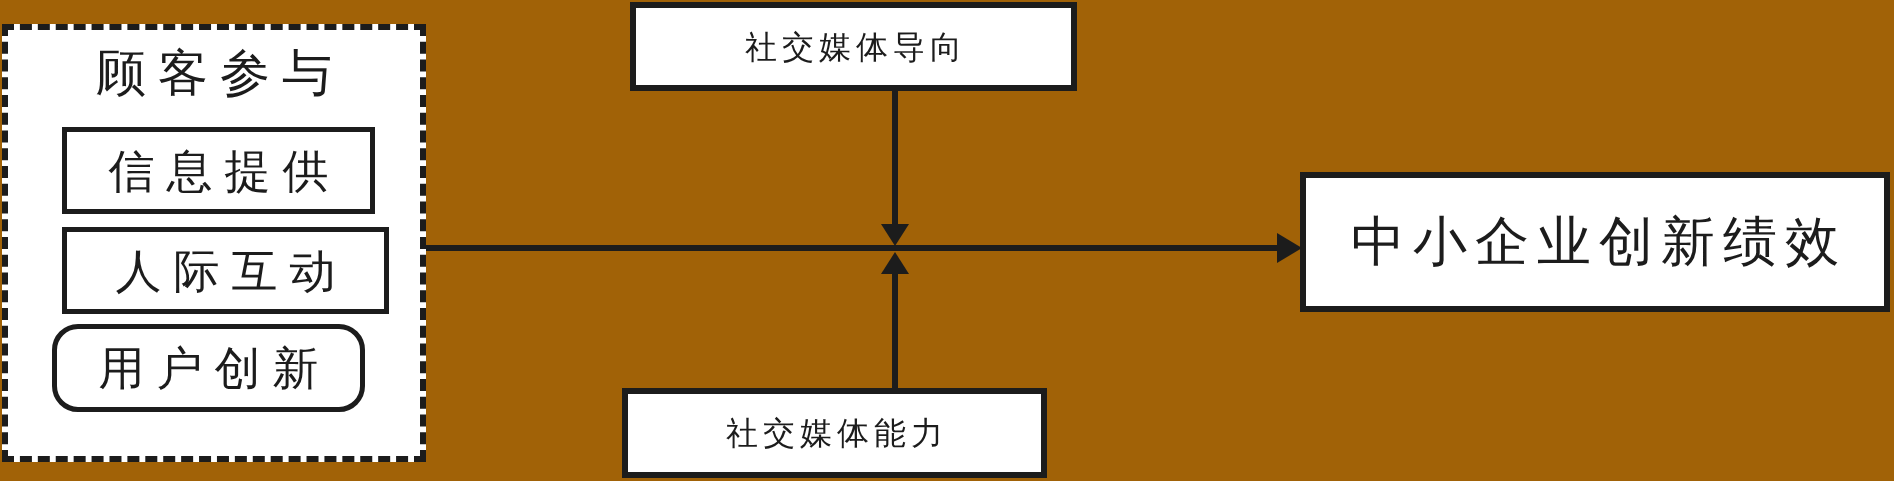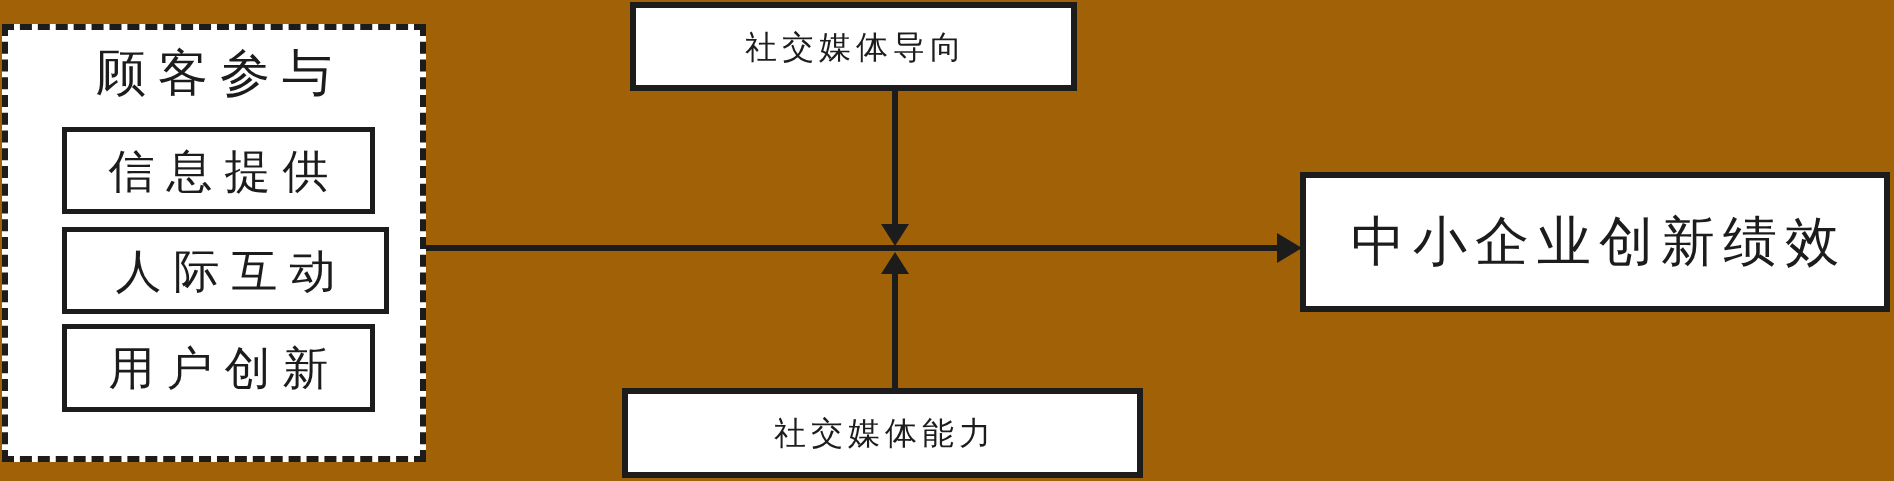--- a/index.html
+++ b/index.html
@@ -42,29 +42,29 @@
   <div class="group-title" style="left:2px; top:48px; width:424px;">顾客参与</div>
 
   <div class="box inner-box" style="left:62px; top:127px; width:313px; height:87px;">
     <span>信息提供</span>
   </div>
 
   <div class="box inner-box" style="left:62px; top:227px; width:327px; height:87px;">
     <span>人际互动</span>
   </div>
 
-  <div class="box inner-box" style="left:62px; top:324px; width:313px; height:88px;">
+  <div class="box inner-box" style="left:52px; top:324px; width:313px; height:88px;border-radius:26px;">
     <span>用户创新</span>
   </div>
 
   <div class="box mod-box" style="left:630px; top:2px; width:447px; height:89px;">
     <span>社交媒体导向</span>
   </div>
 
-  <div class="box mod-box" style="left:622px; top:388px; width:521px; height:90px;text-align:right;">
+  <div class="box mod-box" style="left:622px; top:388px; width:425px; height:90px;text-align:right;">
     <span>社交媒体能力</span>
   </div>
 
   <div class="box outcome-box" style="left:1300px; top:172px; width:590px; height:140px;">
     <span>中小企业创新绩效</span>
   </div>
 
   <div class="line" style="left:426px; top:245px; width:852px; height:6px;"></div>
   <div class="tri tri-right" style="left:1277px; top:233px;"></div>
 

